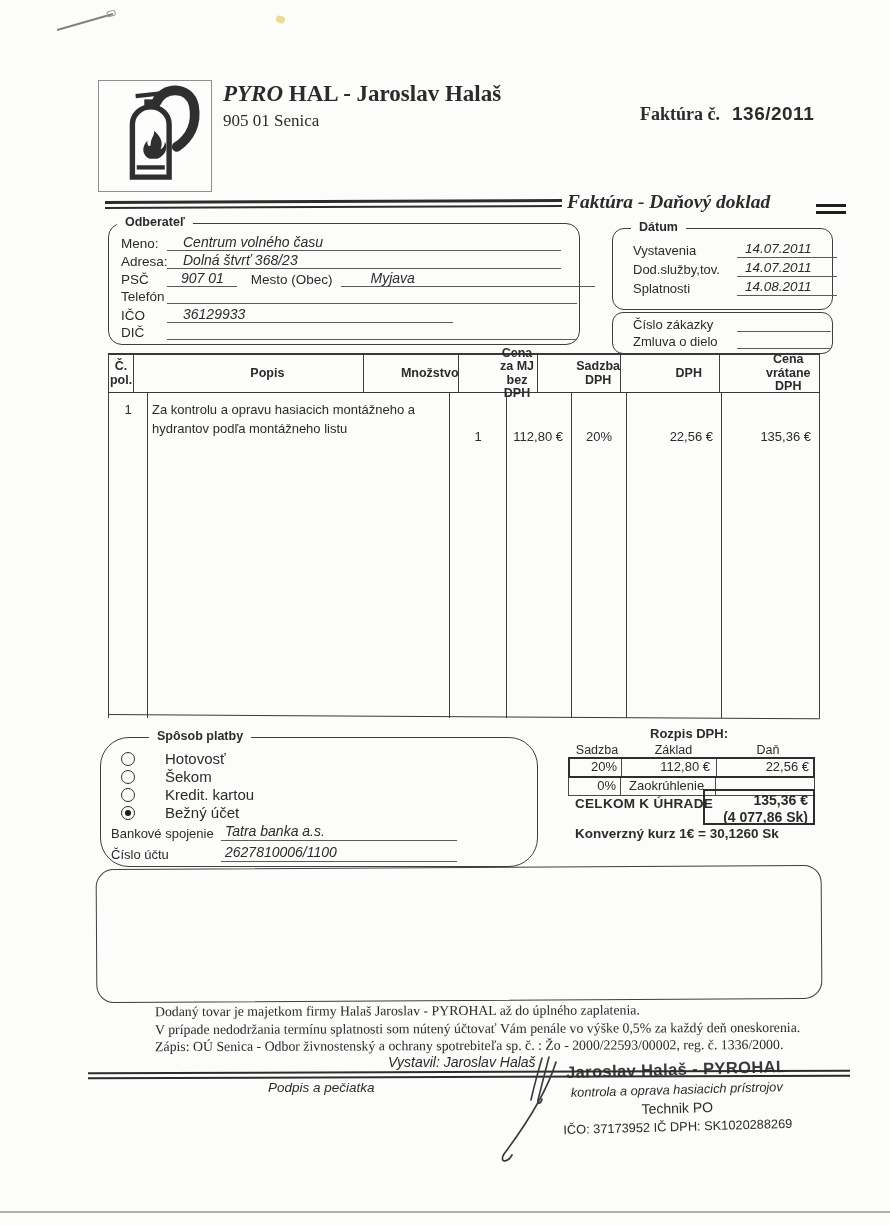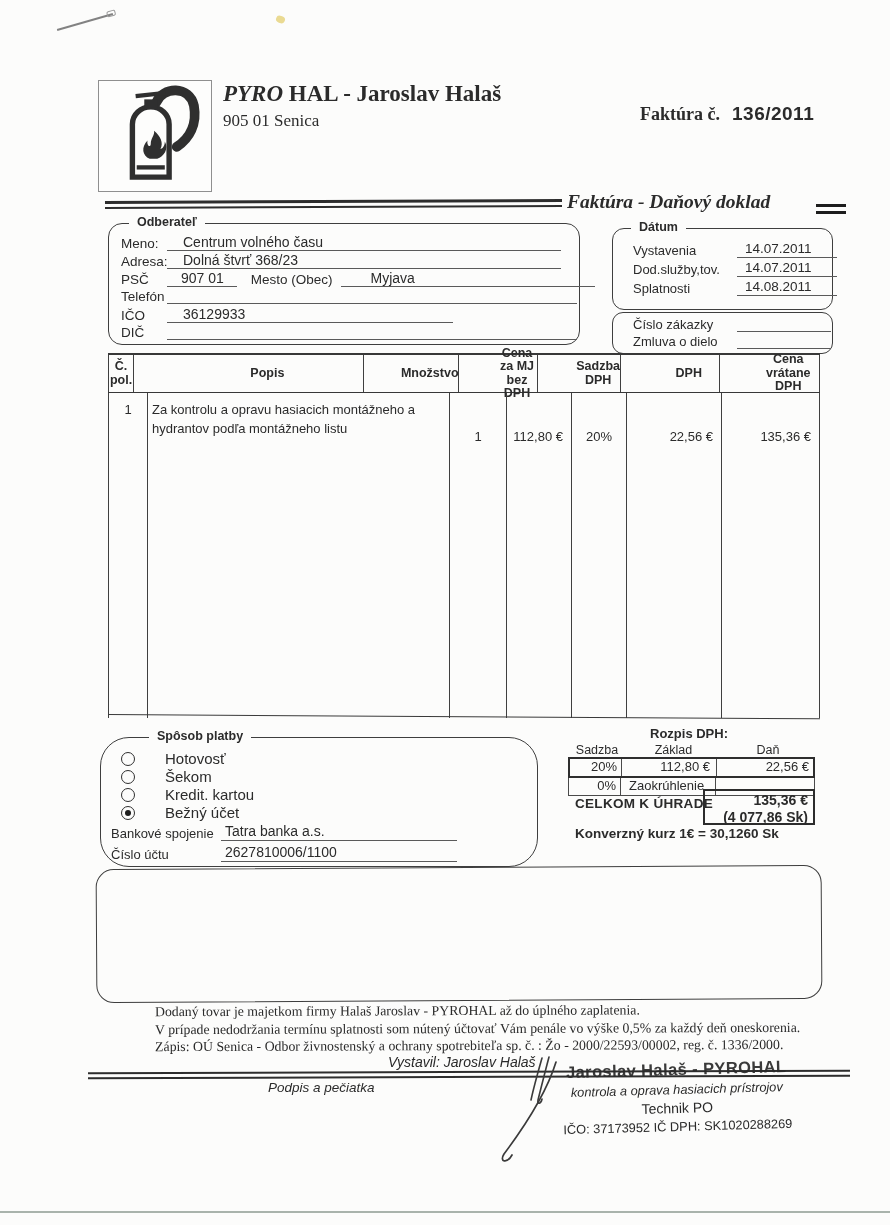--- a/index.html
+++ b/index.html
@@ -1,20 +1,20 @@
 <!DOCTYPE html>
 <html><head>
 <meta charset="utf-8">
 <style>
   html,body{margin:0;padding:0;background:#e8e8e8;}
   #page{position:relative;width:890px;height:1225px;background:#fcfcfb;overflow:hidden;
         font-family:"Liberation Sans",sans-serif;color:#2b2b2b;}
   .abs{position:absolute;}
   .serif{font-family:"Liberation Serif",serif;}
-  .ul{border-bottom:1.2px solid #5a5a5a;display:inline-block;vertical-align:bottom;}
+  .ul{border-bottom:1.2px solid #5a5a5a;display:inline-block;vertical-align:bottom;font-style:italic;}
   
   #logo-box{left:98px;top:80px;width:112px;height:110px;border:1px solid #8f8f8f;background:#fdfdfc;}
   #company{left:223px;top:80px;line-height:1.25;}
   .co-name{font-size:23px;font-weight:bold;}
   .co-name .it{font-style:italic;}
   .co-addr{font-size:17px;margin-top:1px;}
   #reg-line{left:223px;top:164px;font-size:16.5px;}
   #invoice-no{left:640px;top:103px;font-size:18px;font-weight:bold;}
   #invoice-no .num{font-family:"Liberation Sans",sans-serif;font-size:19px;margin-left:12px;letter-spacing:.5px;}
   .double-rule{height:3px;border-top:3px solid #2d2d2d;border-bottom:2px solid #2d2d2d;}
@@ -128,21 +128,21 @@
   </div>
 
   <div class="abs double-rule" id="rule1"></div>
   <div class="abs serif" id="doc-type">Faktúra - Daňový doklad</div>
   <div class="abs" id="equals-mark">
       <div></div>
       <div></div>
     </div>
 
   <div class="abs box" id="cust-box">
-    <span class="legend" style="left:20px;">Odberateľ</span>
+    <span class="legend" style="left:8px;">Odberateľ</span>
     <div class="crow" style="top:10px;">
       <span class="lab">Meno:</span><span class="ul cval" style="width:378px;">Centrum volného času</span>
     </div>
     <div class="crow" style="top:28px;">
       <span class="lab">Adresa:</span><span class="ul cval" style="width:378px;">Dolná štvrť 368/23</span>
     </div>
     <div class="crow" style="top:46px;">
       <span class="lab">PSČ</span><span class="ul cval" style="width:56px;padding-left:14px;">907 01</span>
       <span style="display:inline-block;margin-left:10px;">Mesto (Obec)</span><span class="ul cval" style="width:224px;padding-left:30px;margin-left:8px;">Myjava</span>
     </div>

